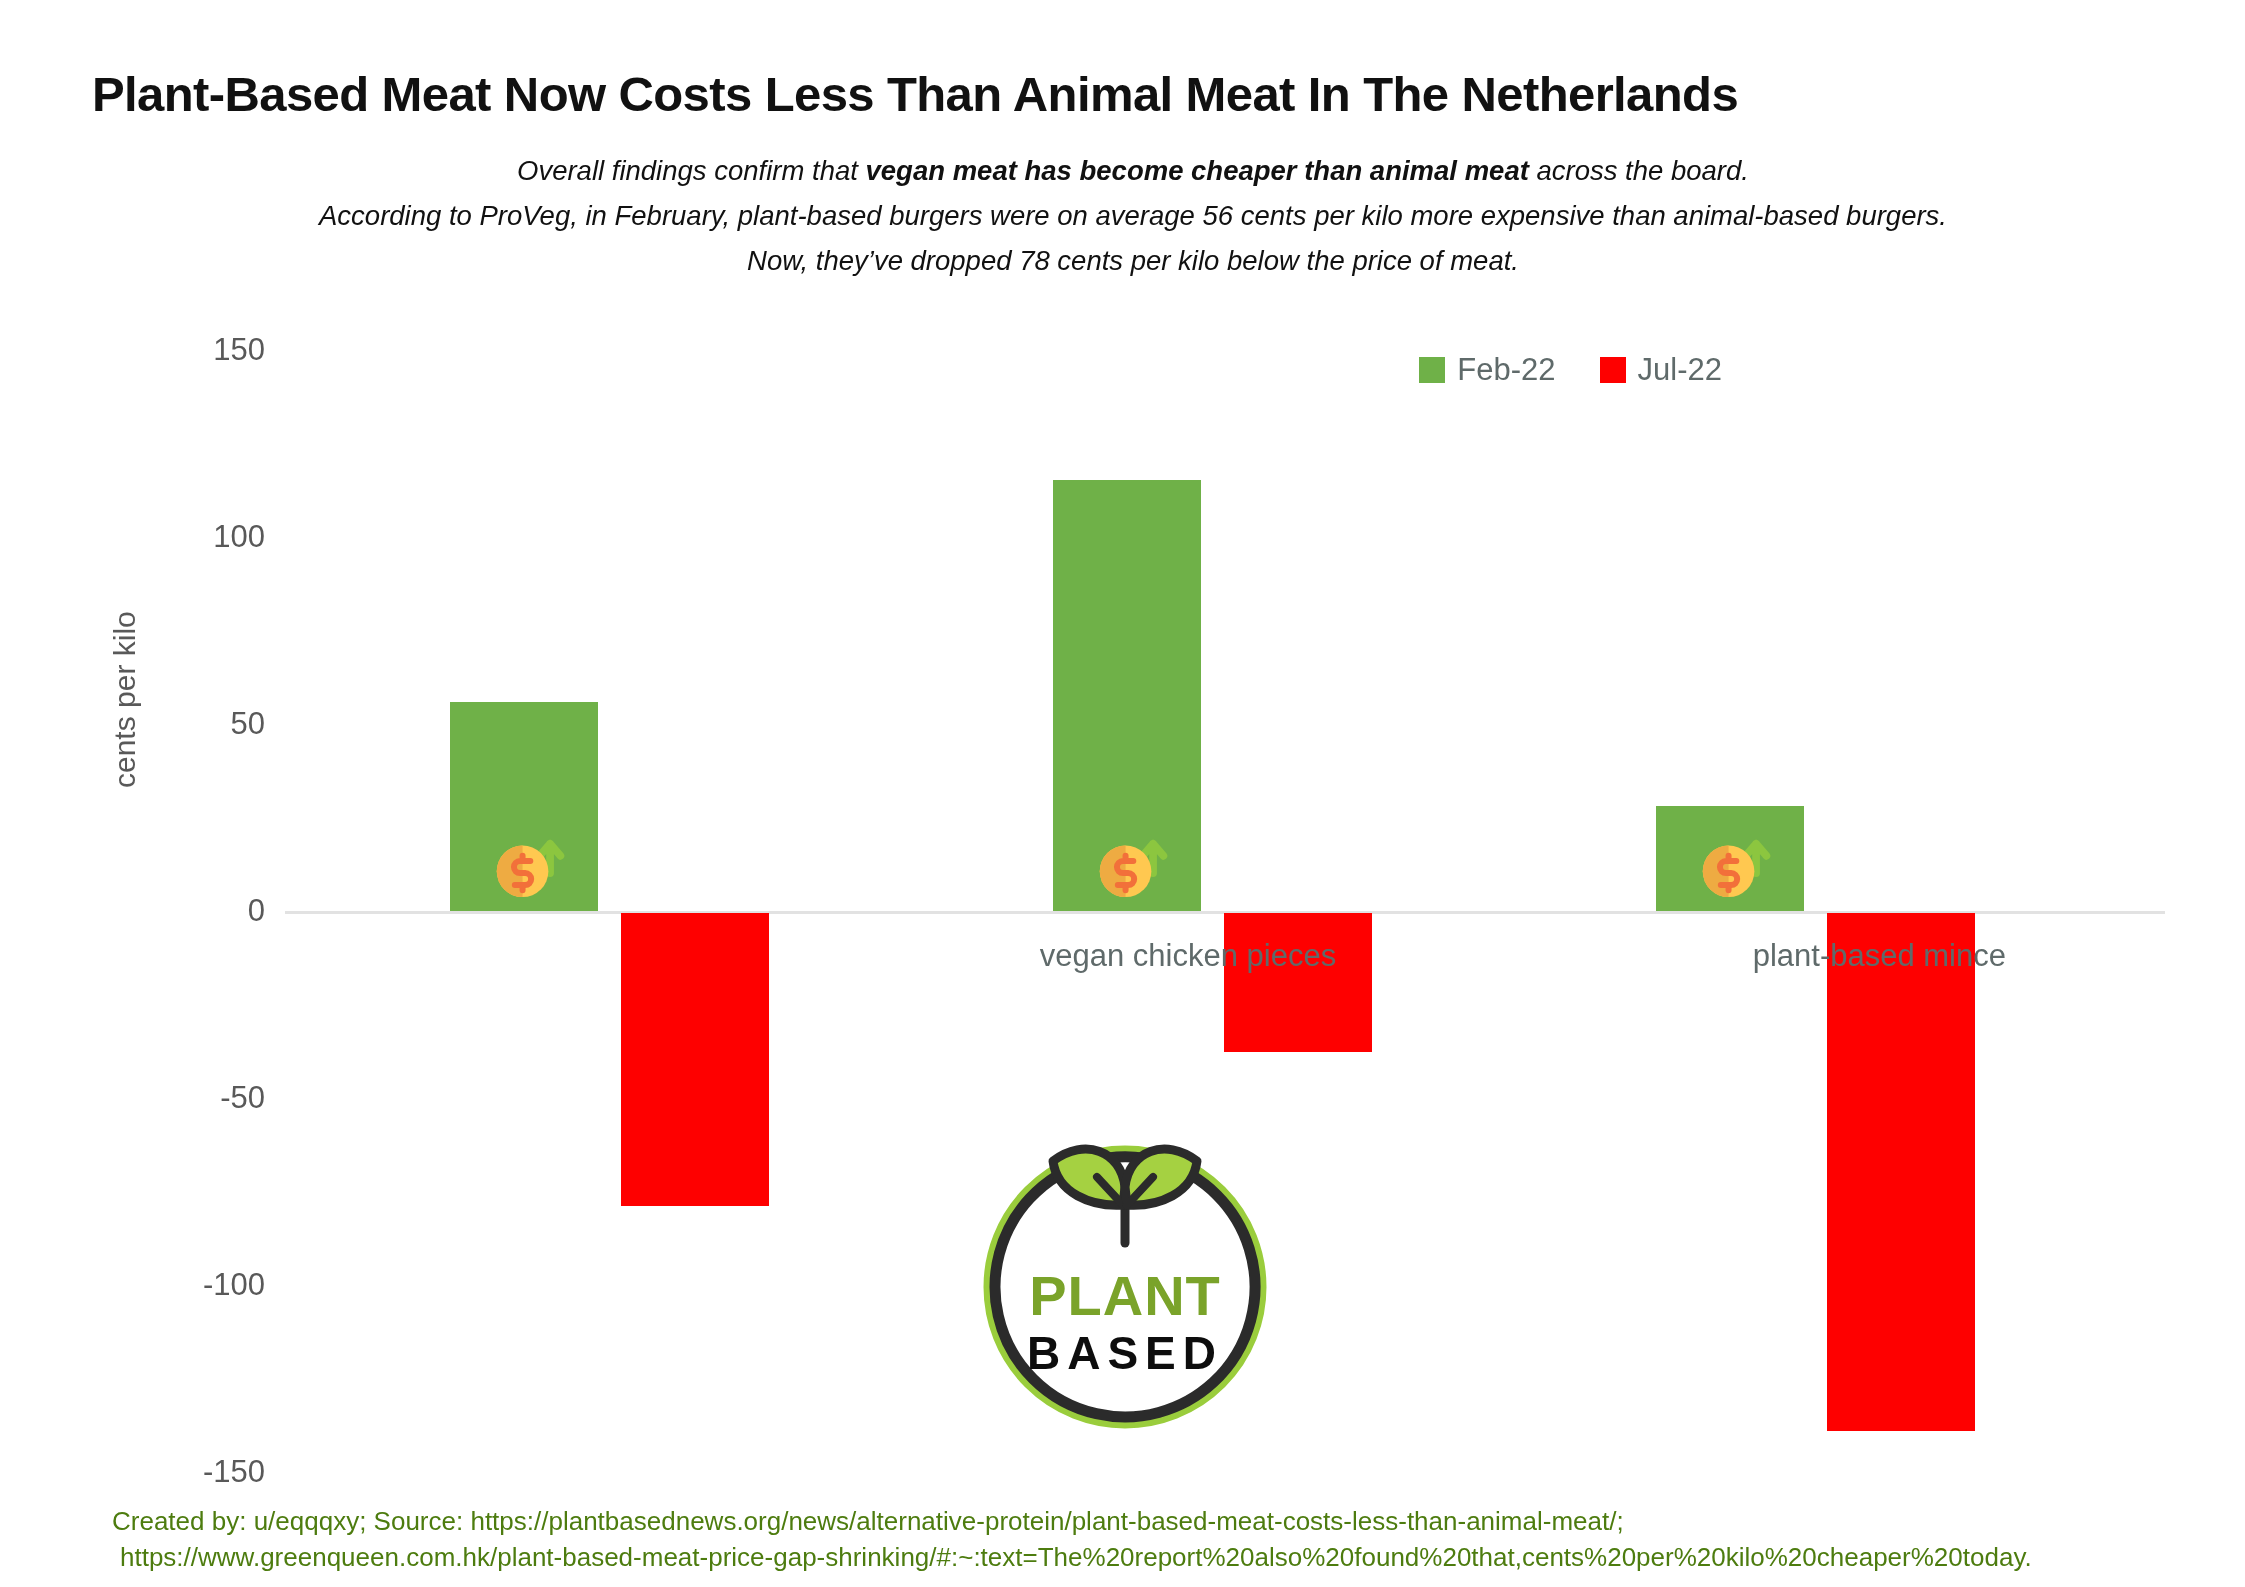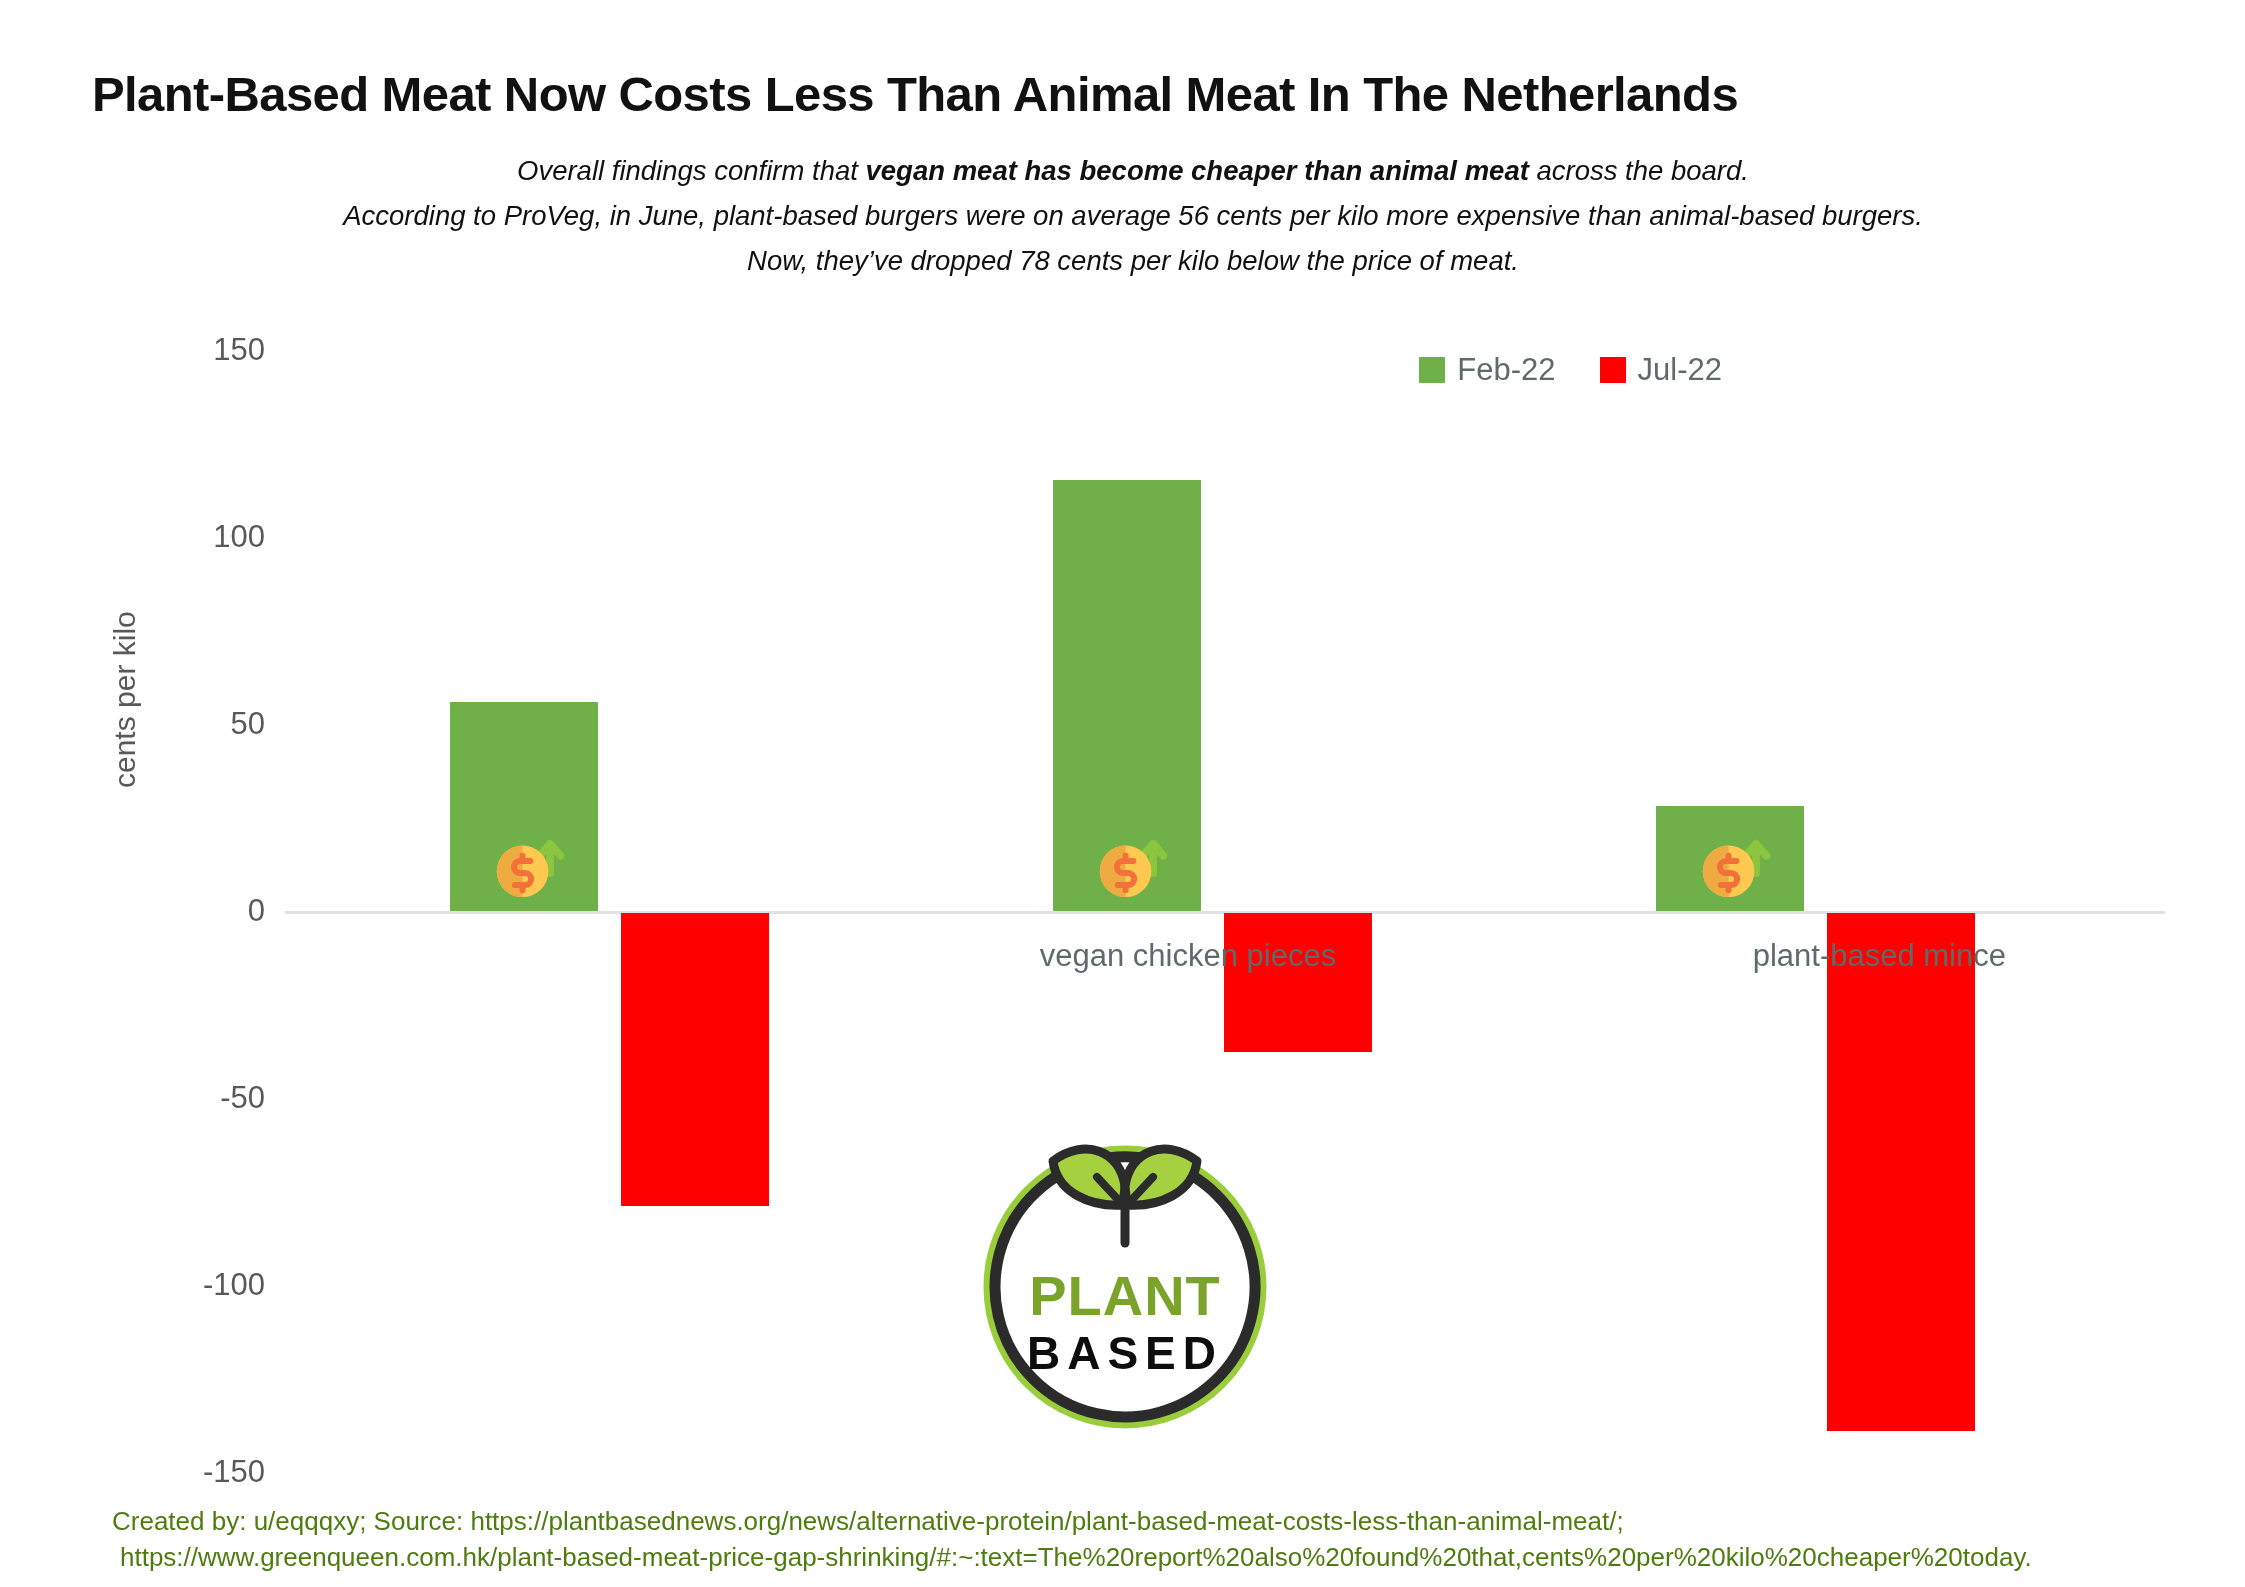--- a/index.html
+++ b/index.html
@@ -91,21 +91,21 @@
 </style>
 </head>
 <body>
 
 <div class="page">
 
   <div class="title">Plant-Based Meat Now Costs Less Than Animal Meat In The Netherlands</div>
 
   <div class="subtitle-block">
     <div class="sub-line"><span>Overall findings confirm that </span><b>vegan meat has become cheaper than animal meat</b><span> across the board.</span></div>
-    <div class="sub-line">According to ProVeg, in June, plant-based burgers were on average 56 cents per kilo more expensive than animal-based burgers.</div>
+    <div class="sub-line">According to ProVeg, in February, plant-based burgers were on average 56 cents per kilo more expensive than animal-based burgers.</div>
     <div class="sub-line">Now, they’ve dropped 78 cents per kilo below the price of meat.</div>
   </div>
 
   <div class="legend">
     <div class="legend-item">
       <span class="legend-swatch green"></span>
       <span class="legend-label">Feb-22</span>
     </div>
     <div class="legend-item">
       <span class="legend-swatch red"></span>

